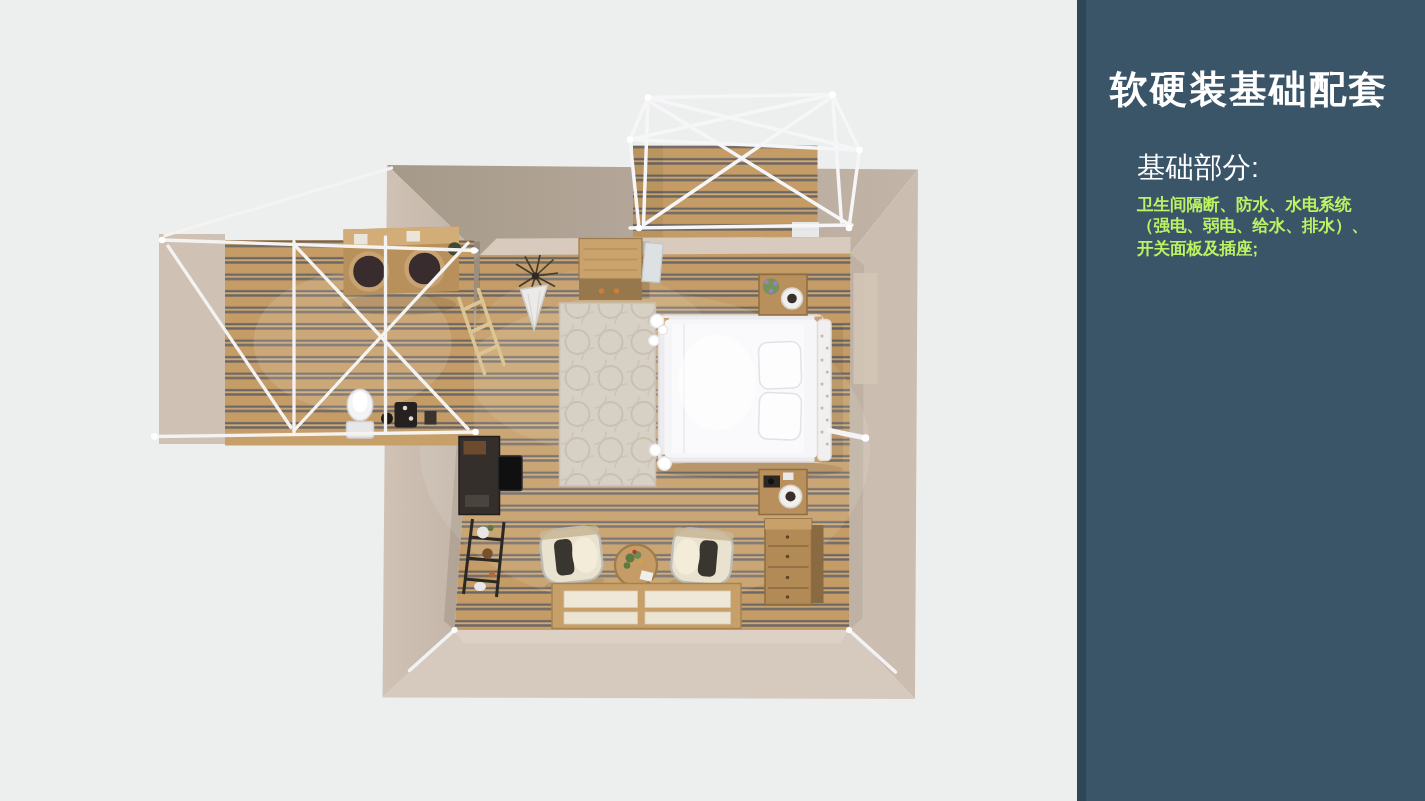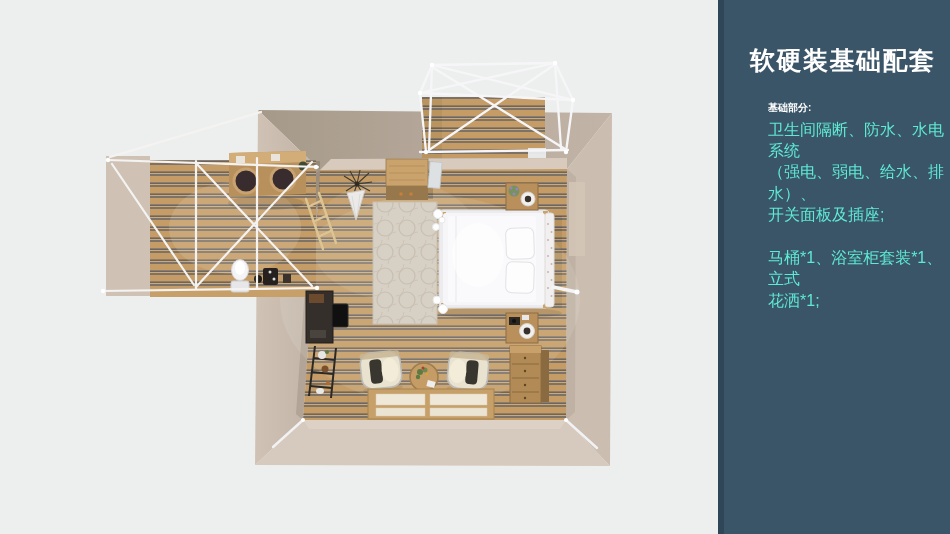--- a/index.html
+++ b/index.html
@@ -5,38 +5,38 @@
   html,body{margin:0;padding:0;background:#d8d8d8;}
   .canvas{
     position:relative;width:950px;height:534px;overflow:hidden;
     background:#edefee;
     font-family:"Liberation Sans","DejaVu Sans",sans-serif;
   }
   .plan{position:absolute;left:0;top:0;width:718px;height:534px;}
   .sidebar{
     position:absolute;right:0;top:0;width:232px;height:534px;
     background:#3a5568;box-sizing:border-box;
-    padding:46px 14px 0 32px;color:#ffffff;
+    padding:46px 14px 0 22px;color:#ffffff;
   }
   .sidebar::before{
     content:"";position:absolute;left:0;top:0;bottom:0;width:6px;
     background:#2f4558;
   }
   .sidebar-title{
     font-size:25px;font-weight:bold;letter-spacing:1.5px;
     line-height:1.15;margin:0 0 27px 0;color:#ffffff;white-space:nowrap;
   }
   .spec-section{margin:0 0 22px 0;padding-left:18px;}
   .spec-heading{
-    font-size:10px;font-weight:bold;line-height:1.2;
+    font-size:19px;font-weight:normal;line-height:1.2;
     margin:0 0 5px 0;color:#ffffff;
   }
   .spec-body{
-    font-size:16px;line-height:1.33;margin:0;color:#5eead4;
-    white-space:pre-line;width:180px;
+    font-size:11px;line-height:1.33;margin:0;color:#bef264;
+    white-space:pre-line;width:180px;font-weight:bold;
   }
 </style>
 </head>
 <body>
 
 <div class="canvas">
 
   <svg class="plan" viewBox="0 0 718 534">
     <defs>
       <pattern id="wood" width="10" height="11" patternUnits="userSpaceOnUse">
@@ -347,19 +347,17 @@
 开关面板及插座;</p>
     </section>
 
     <section class="spec-section">
     </section>
 
     <section class="spec-section">
     </section>
 
     <section class="spec-section">
-      <p class="spec-body">马桶*1、浴室柜套装*1、立式
-花洒*1;</p>
     </section>
 
   </aside>
 
 </div>
 
 </body></html>

